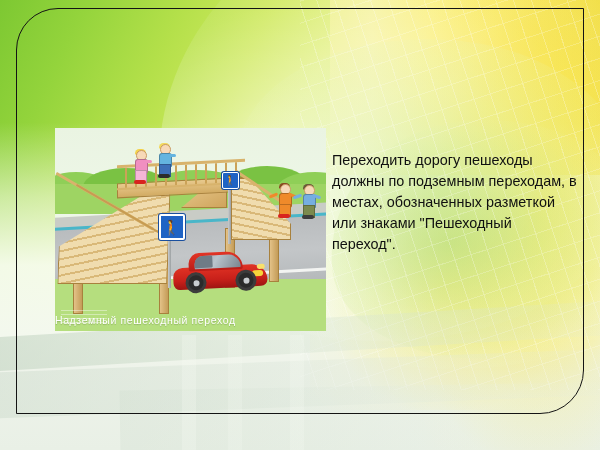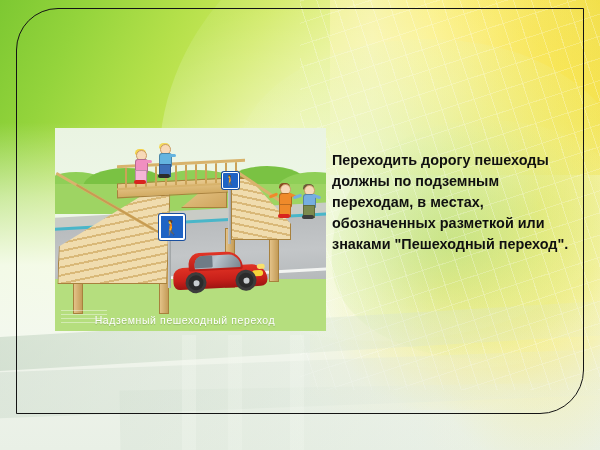--- a/index.html
+++ b/index.html
@@ -212,21 +212,21 @@
     letter-spacing: 0.2px;
     white-space: nowrap;
   }
 
   
   .body-text {
     position: absolute;
     left: 332px; top: 150px;
     width: 246px;
     font-size: 14.4px;
-    font-weight: bold;
+    font-weight: normal;
     line-height: 1.46;
     color: #101010;
   }
 
   
   .illus {
     position: absolute;
     left: 55px; top: 128px;
     width: 271px; height: 203px;
     overflow: hidden;
@@ -482,21 +482,21 @@
     width: 8px; height: 5px;
     background: #f8e06a;
     border-radius: 3px;
   }
 
   
   .il-caption {
     position: absolute;
     left: 0; bottom: 5px;
     width: 100%;
-    text-align: center;
+    text-align: left;
     padding-right: 11px;
     font-size: 10.5px;
     color: #ffffff;
     letter-spacing: 0.6px;
     text-shadow: 0 1px 1px rgba(0,0,0,0.18);
     box-sizing: border-box;
   }
   .il-watermark {
     position: absolute;
     left: 6px; bottom: 7px;

